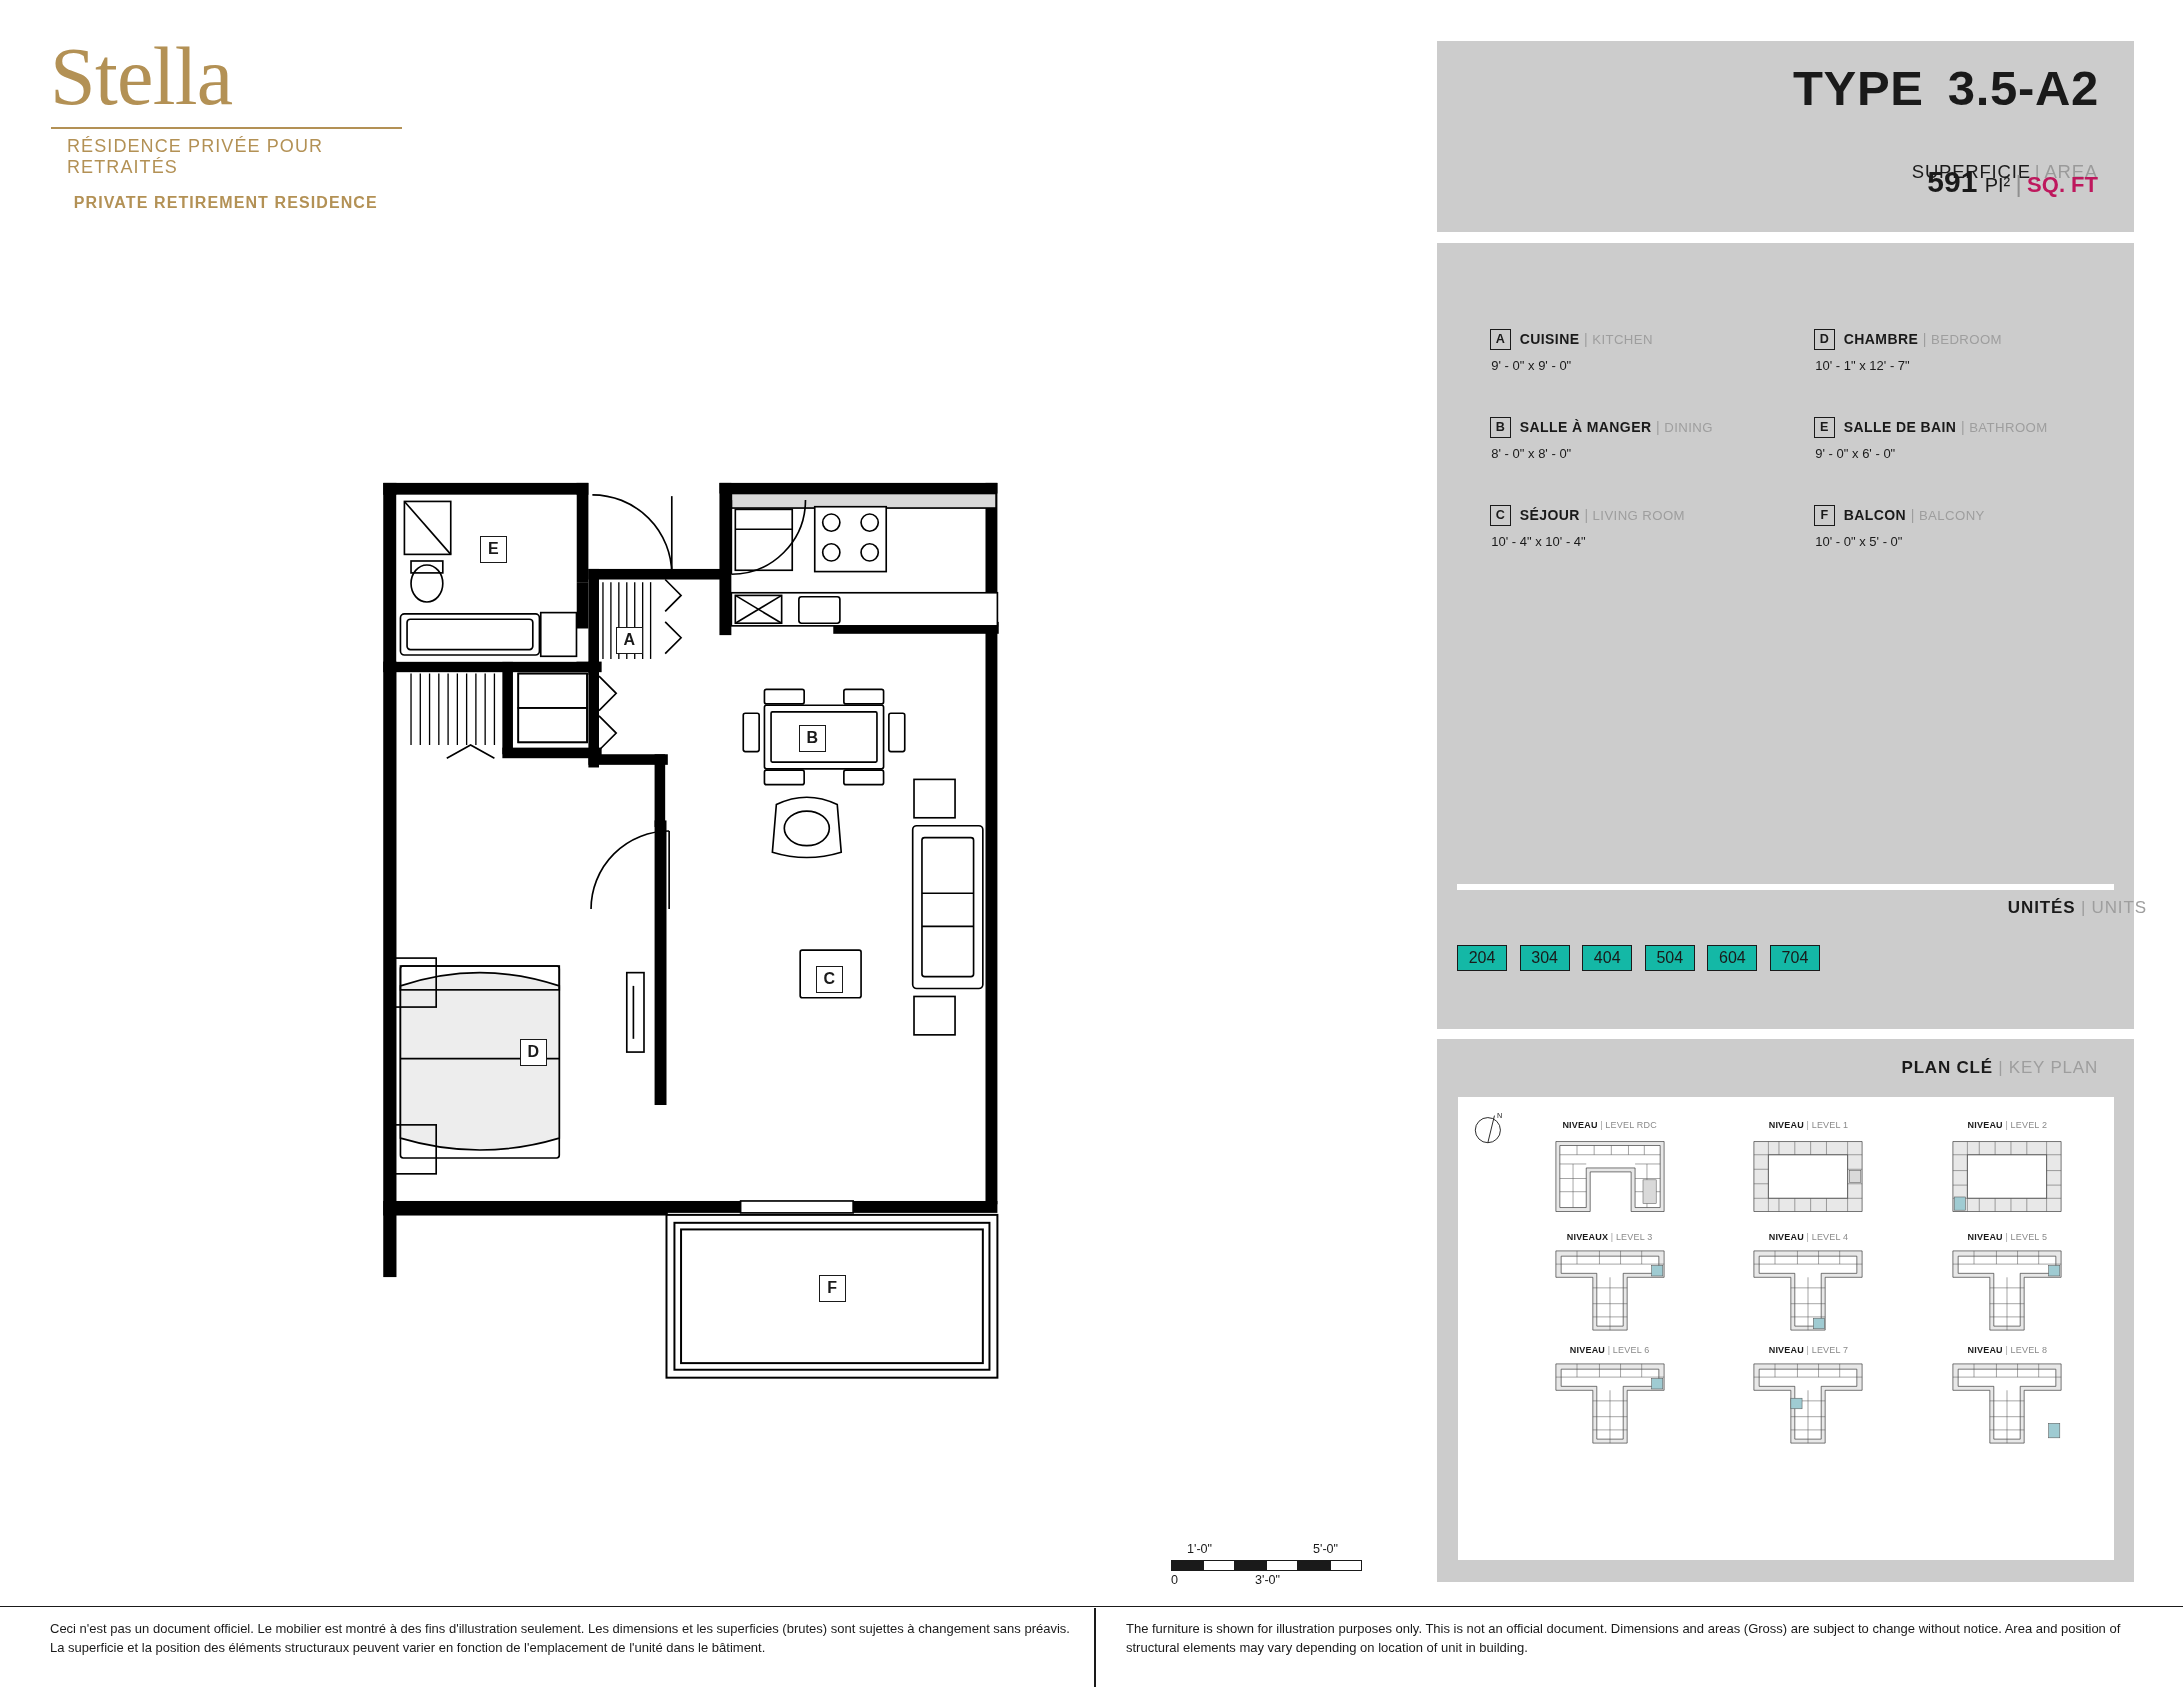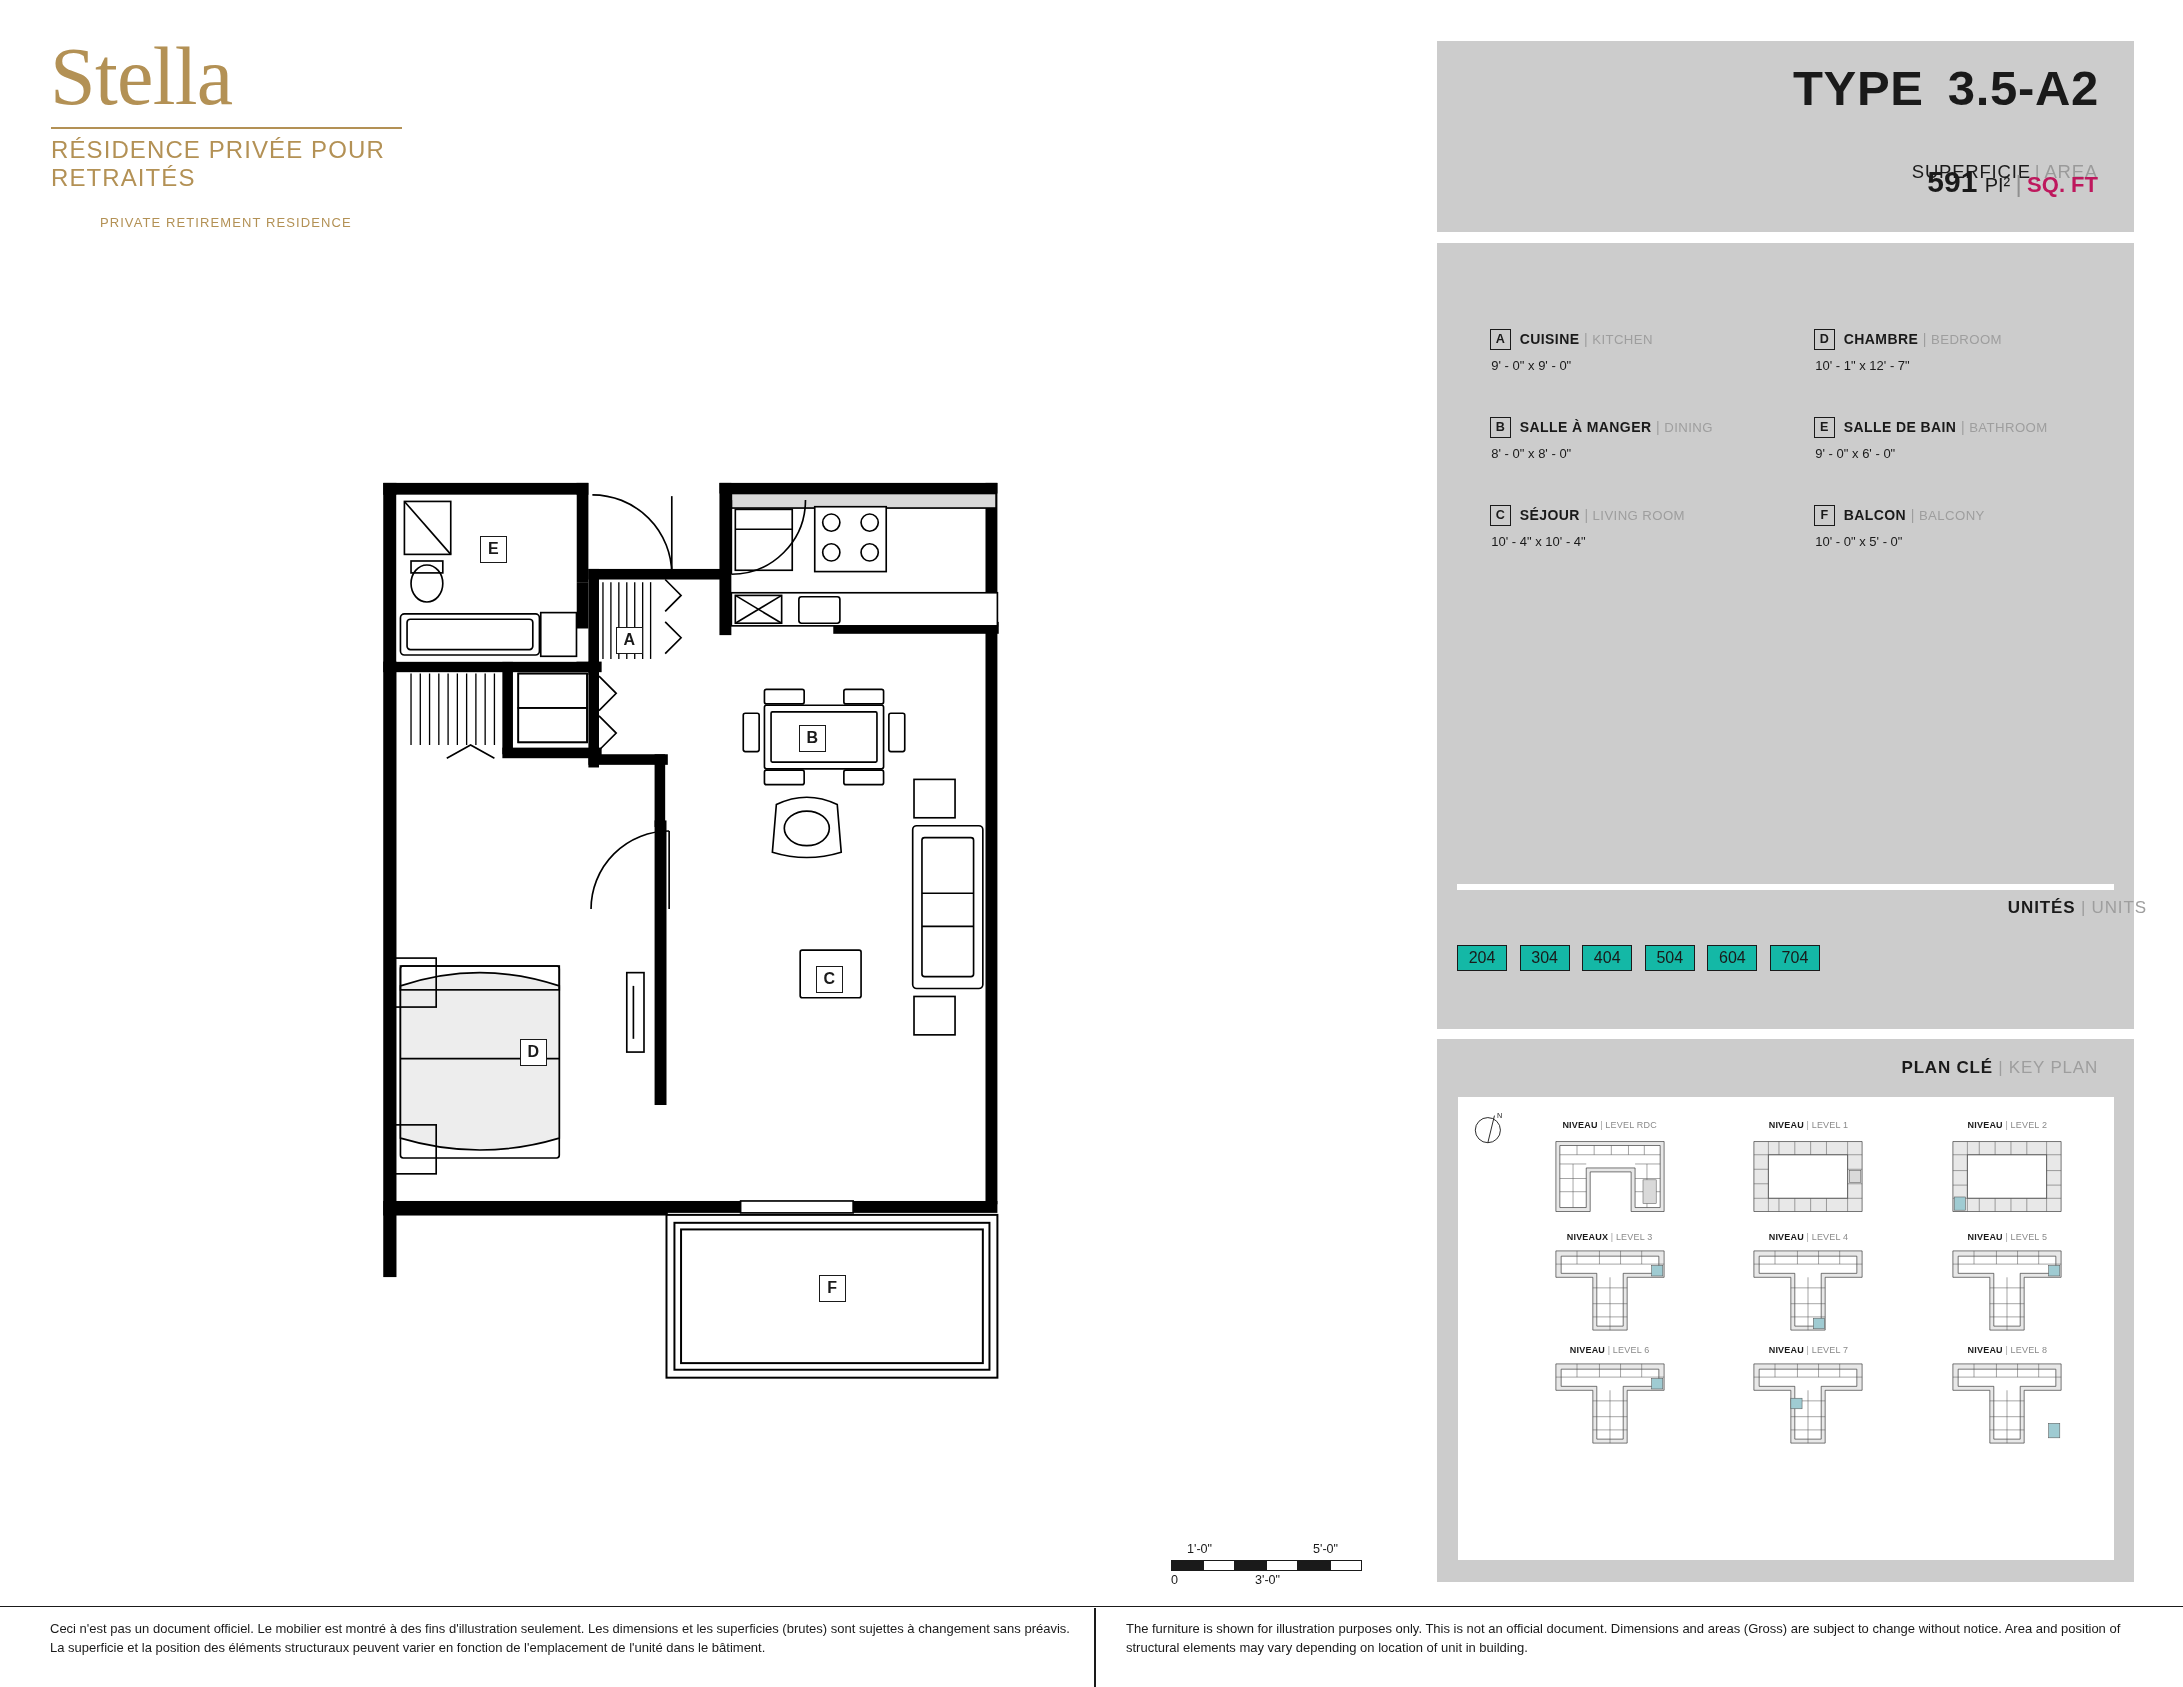--- a/index.html
+++ b/index.html
@@ -17,26 +17,26 @@
   #logo-word {
     font-family: "Liberation Serif", serif;
     font-size: 82px;
     color: #b39155;
     line-height: 1;
     letter-spacing: -0.7px;
     font-weight: 400;
   }
   #logo-rule { width: 351px; height: 2px; background: #b39155; margin: 9.3px 0 6.6px 1.3px; }
   #logo-sub1 {
-    font-size: 24px; color: #b39155; letter-spacing: 1.1px; font-weight: 400;
-    margin-left: 1px;
+    font-size: 18px; color: #b39155; letter-spacing: 1.1px; font-weight: 400;
+    margin-left: 17px;
   }
   #logo-sub2 {
-    font-size: 13px; color: #b39155; letter-spacing: 1.1px; font-weight: 400;
-    margin-left: 1.3px; margin-top: 23px; text-align: center; width: 349px;
+    font-size: 16px; color: #b39155; letter-spacing: 1.1px; font-weight: 700;
+    margin-left: 1.3px; margin-top: 16px; text-align: center; width: 349px;
   }
 
   
   .panel { position: absolute; background: #cccccc; }
 
   #panel-type { left: 1437px; top: 41px; width: 697px; height: 191px; }
   #type-title {
     position: absolute; right: 35px; top: 18.5px;
     font-size: 49px; font-weight: bold; letter-spacing: 0.7px; color: #1a1a1a;
   }

